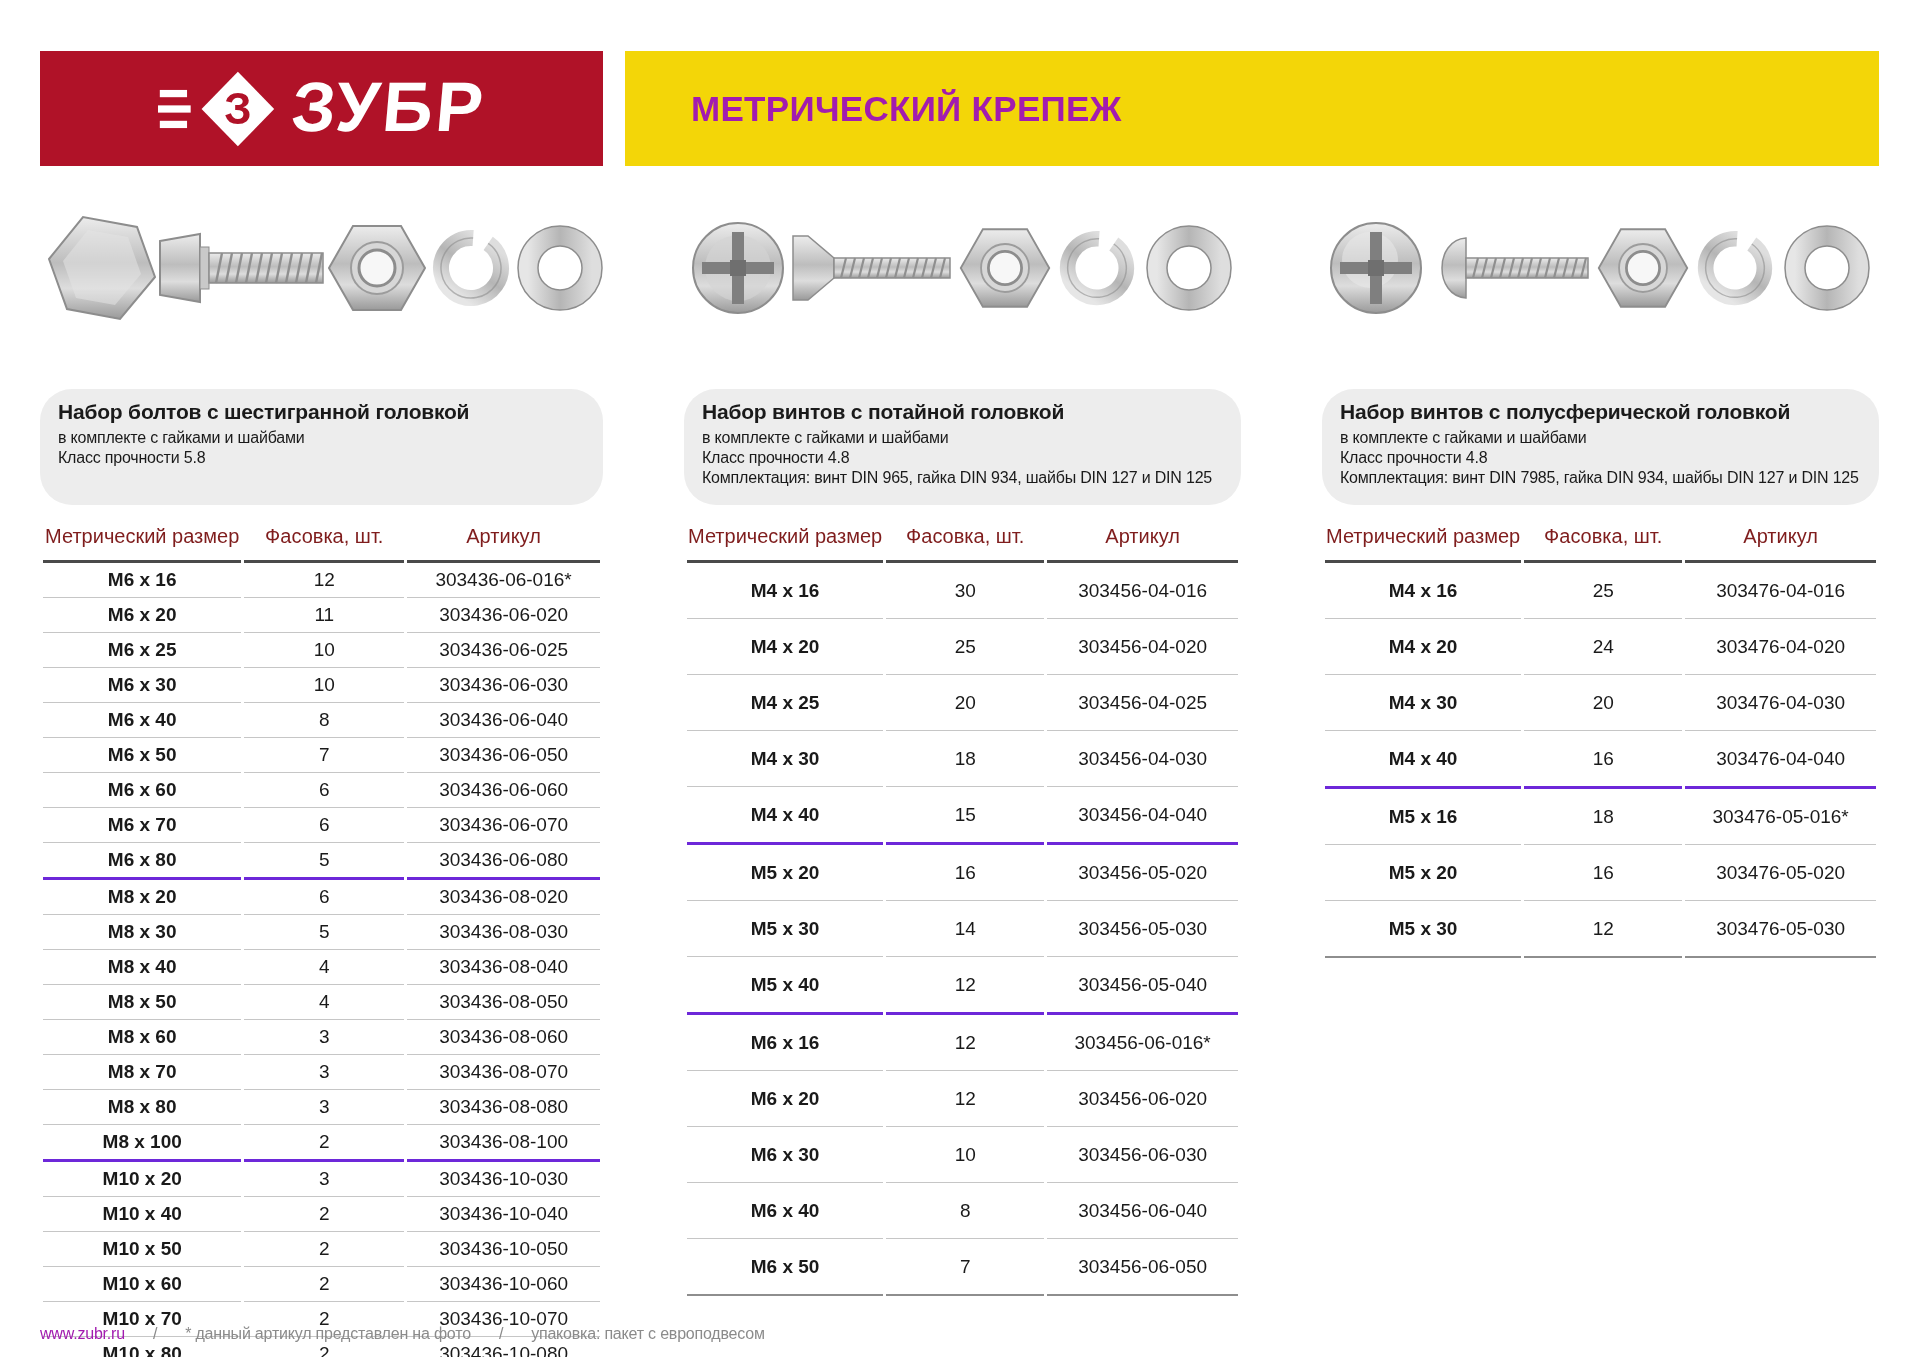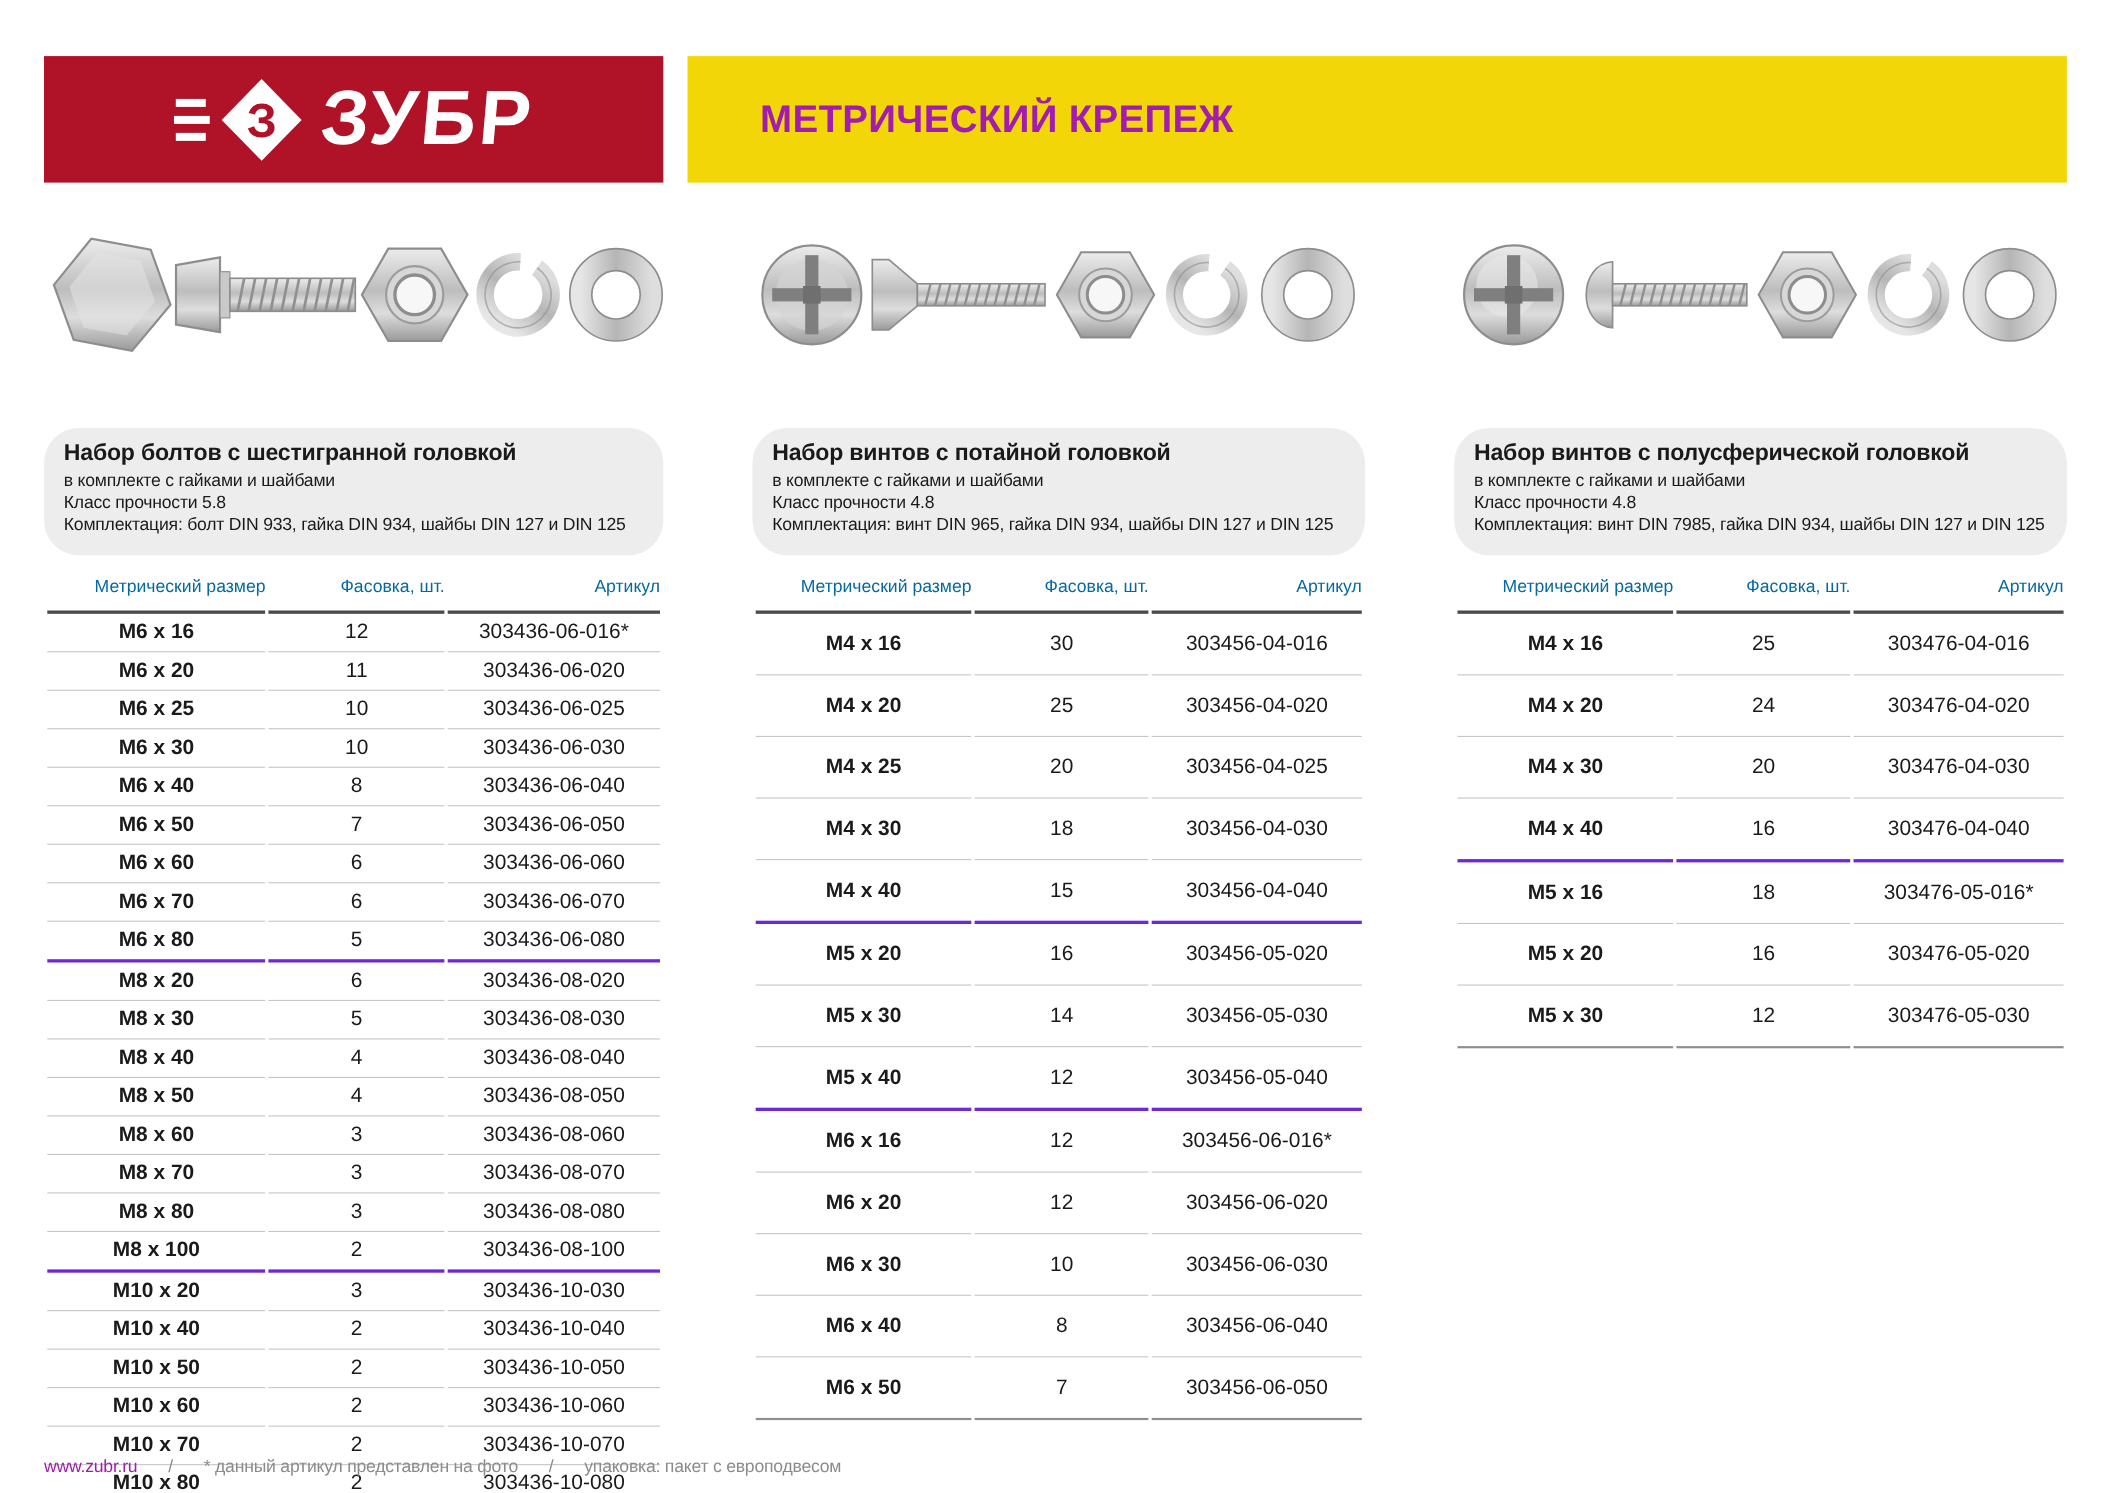--- a/index.html
+++ b/index.html
@@ -20,21 +20,21 @@
   
   .columns{display:grid;grid-template-columns:563px 557px 557px;column-gap:81px;margin:24px 41px 0 40px;}
   .photo-strip{height:155px;display:flex;align-items:center;justify-content:space-between;padding:0 6px;margin-bottom:44px;}
   .info-block{background:#ededed;height:116px;padding:11px 16px 0 18px;box-sizing:border-box;border-radius:32px;}
   .info-title{font-size:21px;font-weight:bold;letter-spacing:-0.2px;margin:0 0 4px 0;}
   .info-line{font-size:16px;line-height:1.25;letter-spacing:-0.2px;}
   
   table{width:100%;border-collapse:separate;border-spacing:3px 0;margin-top:14px;table-layout:fixed;}
   col.c-size{width:36%;}col.c-qty{width:29%;}col.c-sku{width:35%;}
   th{
-    font-size:16px;font-weight:normal;text-align:right;color:#0369a1;
+    font-size:20px;font-weight:normal;text-align:center;color:#7f1d1d;
     padding:6px 0 12px 0;border-bottom:3px solid #4a4a4a;
   }
   td{text-align:center;font-size:19px;vertical-align:middle;border-top:1px solid #c6c6c6;}
   tbody tr:first-child td{border-top:none;}
   tbody tr.group-start td{border-top:3px solid #6d28d9;}
   tbody tr:last-child td{border-bottom:2px solid #8e8e8e;}
   td.size{font-weight:bold;text-align:center;}
   .t-dense td{height:32px;}
   .t-roomy td{height:53px;}
   
@@ -128,21 +128,20 @@
           <circle cx="46" cy="46" r="32" fill="none" stroke="url(#meth)" stroke-width="20"></circle>
           <circle cx="46" cy="46" r="42" fill="none" stroke="#8d8d8d" stroke-width="1.5"></circle>
           <circle cx="46" cy="46" r="22" fill="none" stroke="#8d8d8d" stroke-width="1.5"></circle>
         </svg>
       </span>
     </div>
     <div class="info-block">
       <div class="info-title">Набор болтов с шестигранной головкой</div>
       <div class="info-line">в комплекте с гайками и шайбами</div>
       <div class="info-line">Класс прочности 5.8</div>
-      <div class="info-line">Комплектация: болт DIN 933, гайка DIN 934, шайбы DIN 127 и DIN 125</div>
     </div>
     <table class="t-dense">
       <colgroup>
           <col class="c-size">
           <col class="c-qty">
           <col class="c-sku">
         </colgroup>
       <thead>
         <tr>
           <th>Метрический размер</th>

